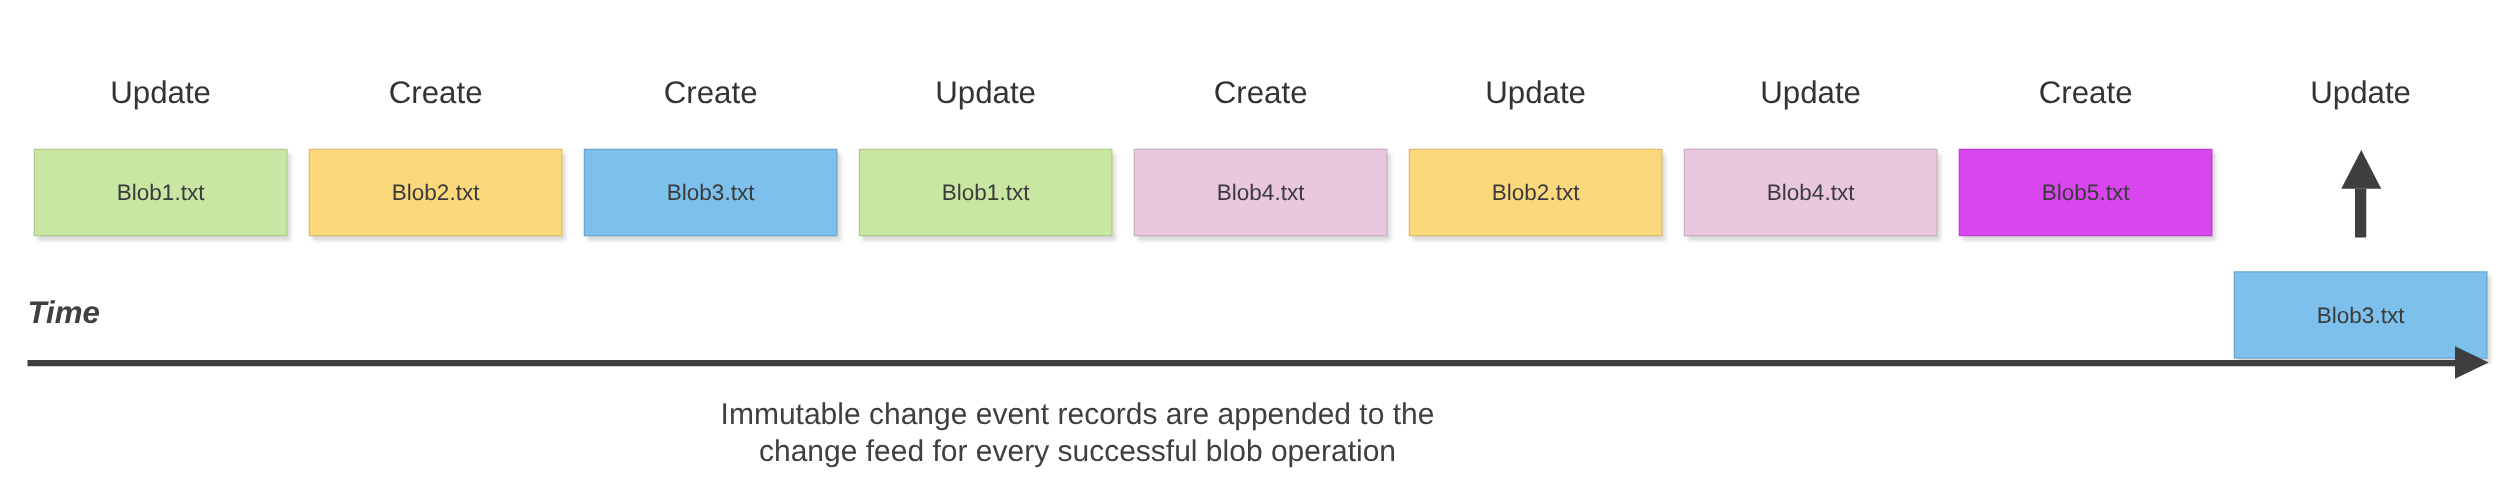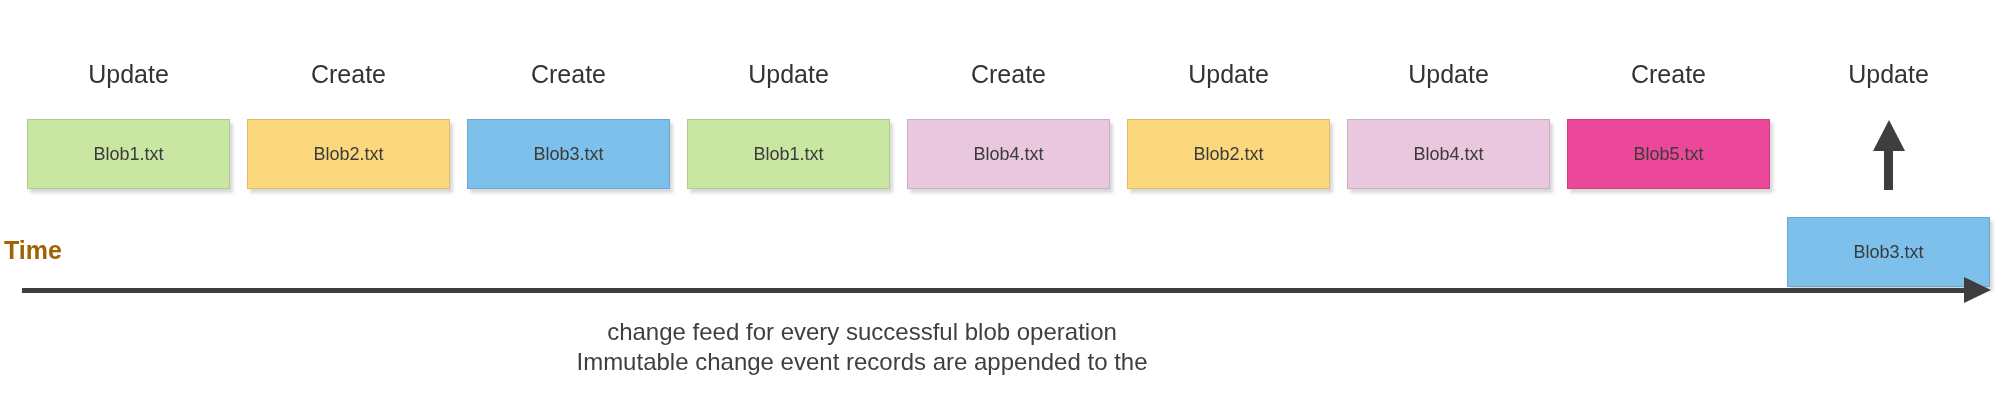--- a/index.html
+++ b/index.html
@@ -42,24 +42,25 @@
   .arrow-up.show { display: flex; }
   .arrow-up .head {
     width: 0; height: 0;
     border-left: 16px solid transparent;
     border-right: 16px solid transparent;
     border-bottom: 31px solid var(--arrow);
   }
   .arrow-up .shaft { width: 9px; height: 39px; background: var(--arrow); }
   .time-label {
     position: absolute;
-    left: 4px; top: 236px;
+    left: 22px; top: 236px;
     font-size: 25px;
     font-weight: bold;
-    color: #a16207;
+    color: #404040;
+    font-style: italic;
   }
   .timeline-line {
     position: absolute;
     left: 22px; top: 288px;
     width: 1948px; height: 5px;
     background: var(--arrow);
   }
   .timeline-head {
     position: absolute;
     left: 1964px; top: 277px;
@@ -122,35 +123,35 @@
 
     <div class="col" style="left: 1347px;">
       <div class="op-label">Update</div>
 
       <div class="blob-box" style="background: rgb(233, 199, 223);">Blob4.txt</div>
     </div>
 
     <div class="col" style="left: 1567px;">
       <div class="op-label">Create</div>
 
-      <div class="blob-box" style="background: #ec4899;">Blob5.txt</div>
+      <div class="blob-box" style="background: #d946ef;">Blob5.txt</div>
     </div>
 
     <div class="col" style="left: 1787px;">
       <div class="op-label">Update</div>
       <div class="arrow-up show">
         <div class="head"></div>
         <div class="shaft"></div>
       </div>
       <div class="blob-box offset" style="background: rgb(124, 192, 235);">Blob3.txt</div>
     </div>
   </div>
 
   <div class="time-label">Time</div>
   <div class="timeline-line"></div>
   <div class="timeline-head"></div>
 
   <div class="caption">
+    <div>Immutable change event records are appended to the</div>
     <div>change feed for every successful blob operation</div>
-    <div>Immutable change event records are appended to the</div>
   </div>
 
 </div>
 
 </body></html>

